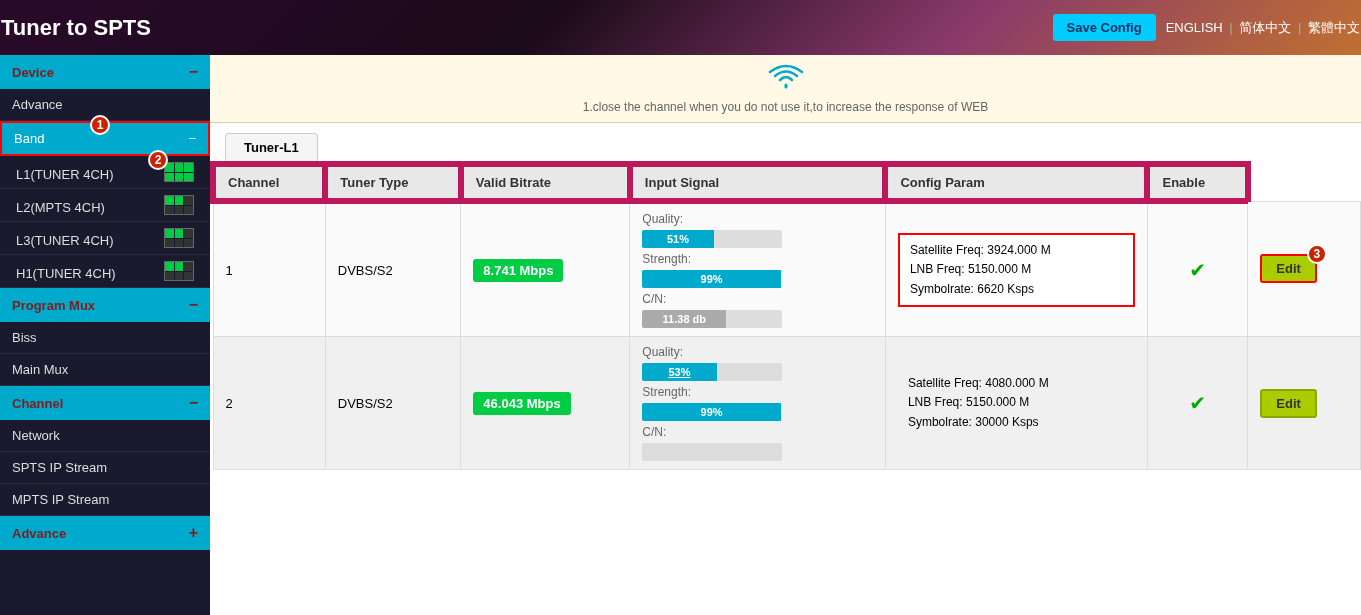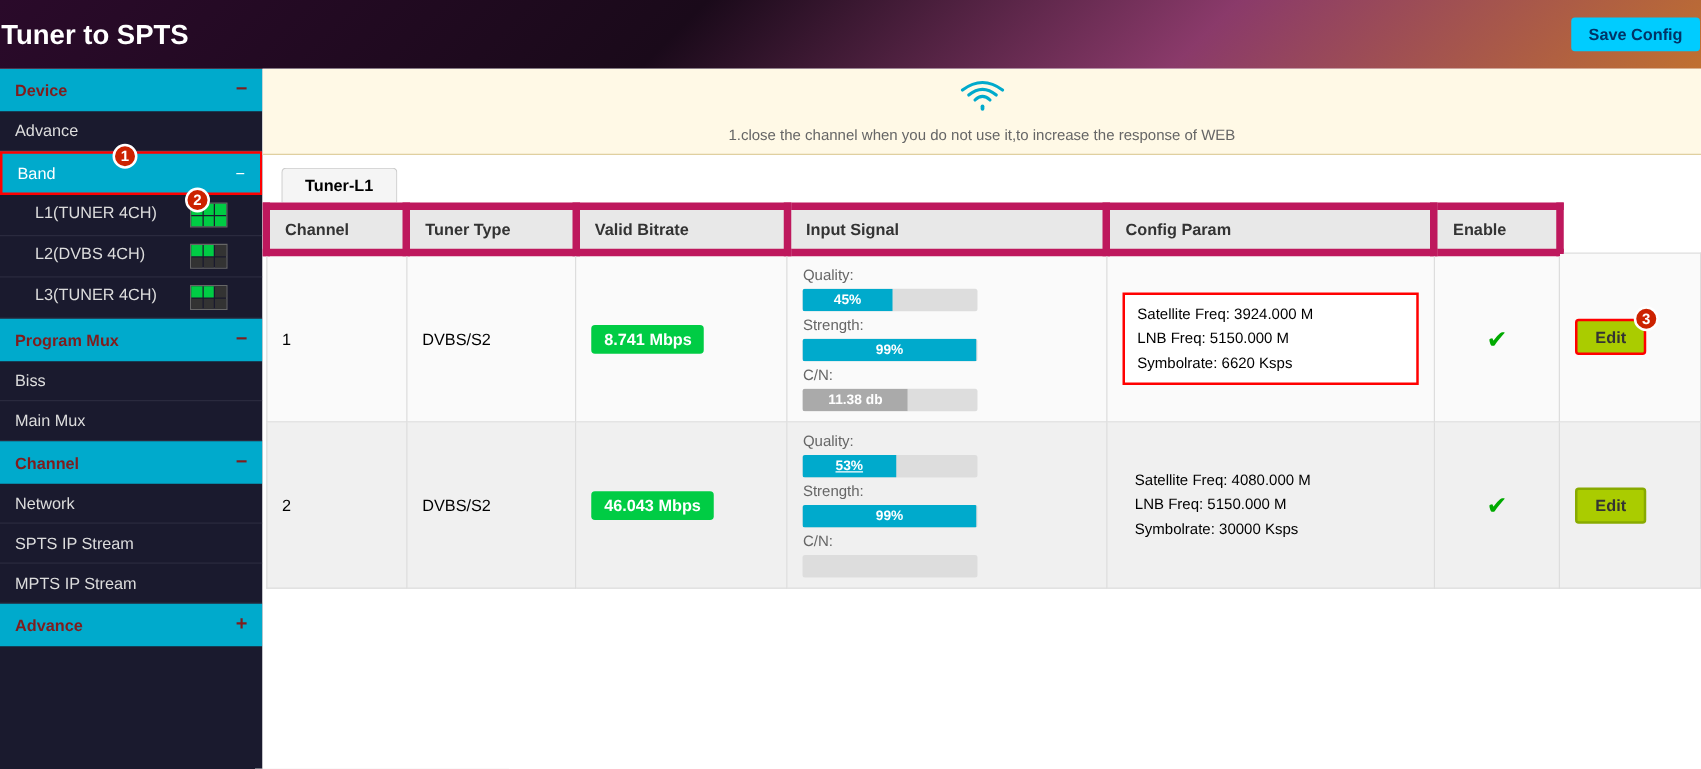--- a/index.html
+++ b/index.html
@@ -249,22 +249,22 @@
       cursor: pointer;
       font-weight: bold;
       border-radius: 3px;
       font-size: 13px;
     }
     .edit-btn.highlighted { border: 2px solid red; }
 
     
     .band-item-row {
       display: flex;
-      align-items: flex-start;
-      padding: 6px 28px;
+      align-items: flex-end;
+      padding: 6px 16px;
       color: #ddd;
       border-bottom: 1px solid #2a2a3e;
       cursor: pointer;
     }
     .band-label { flex: 1; }
 
     
     .tuner-grid {
       display: inline-grid;
       grid-template-columns: 1fr 1fr 1fr;
@@ -277,20 +277,27 @@
     .tg-cell { background: #333; }
     .tg-cell.g { background: #00cc44; }
   </style>
 </head>
 <body>
 
 <div class="header">
   <span class="header-title">Tuner to SPTS</span>
   <div class="header-right">
     <button class="save-config-btn">Save Config</button>
+    <span class="lang-selector">
+      <span>ENGLISH</span>
+      <span class="lang-separator">|</span>
+      <span>简体中文</span>
+      <span class="lang-separator">|</span>
+      <span>繁體中文</span>
+    </span>
   </div>
 </div>
 
 <div class="layout">
 
   <div class="sidebar">
 
     <div class="sidebar-section-header">
       <span>Device</span>
       <span class="toggle-icon">−</span>
@@ -320,32 +327,43 @@
           <div class="tg-cell g"></div>
           <div class="tg-cell g"></div>
         </div>
       </div>
       <div class="badge" style="top:-6px;left:148px;z-index:10;">
         <span>2</span>
       </div>
     </div>
 
     <div class="band-item-row">
-      <span class="band-label">L2(DVBS 4CH)</span>
+      <span class="band-label">L2(MPTS 4CH)</span>
       <div class="tuner-grid">
         <div class="tg-cell g"></div>
         <div class="tg-cell g"></div>
         <div class="tg-cell"></div>
         <div class="tg-cell"></div>
         <div class="tg-cell"></div>
         <div class="tg-cell"></div>
       </div>
     </div>
     <div class="band-item-row">
       <span class="band-label">L3(TUNER 4CH)</span>
+      <div class="tuner-grid">
+        <div class="tg-cell g"></div>
+        <div class="tg-cell g"></div>
+        <div class="tg-cell"></div>
+        <div class="tg-cell"></div>
+        <div class="tg-cell"></div>
+        <div class="tg-cell"></div>
+      </div>
+    </div>
+    <div class="band-item-row">
+      <span class="band-label">H1(TUNER 4CH)</span>
       <div class="tuner-grid">
         <div class="tg-cell g"></div>
         <div class="tg-cell g"></div>
         <div class="tg-cell"></div>
         <div class="tg-cell"></div>
         <div class="tg-cell"></div>
         <div class="tg-cell"></div>
       </div>
     </div>
 
@@ -423,21 +441,21 @@
             <td>1</td>
             <td>DVBS/S2</td>
             <td>
               <span class="bitrate-badge">8.741 Mbps</span>
             </td>
             <td>
               <div class="signal-group">
                 <span class="signal-label">Quality:</span>
                 <div class="signal-bar-bg">
                   <div class="signal-bar-fill" style="width:51%;">
-                    <span>45%</span>
+                    <span>51%</span>
                   </div>
                 </div>
                 <span class="signal-label">Strength:</span>
                 <div class="signal-bar-bg">
                   <div class="signal-bar-fill strength" style="width:99%;">
                     <span>99%</span>
                   </div>
                 </div>
                 <span class="signal-label">C/N:</span>
                 <div class="signal-bar-bg">

